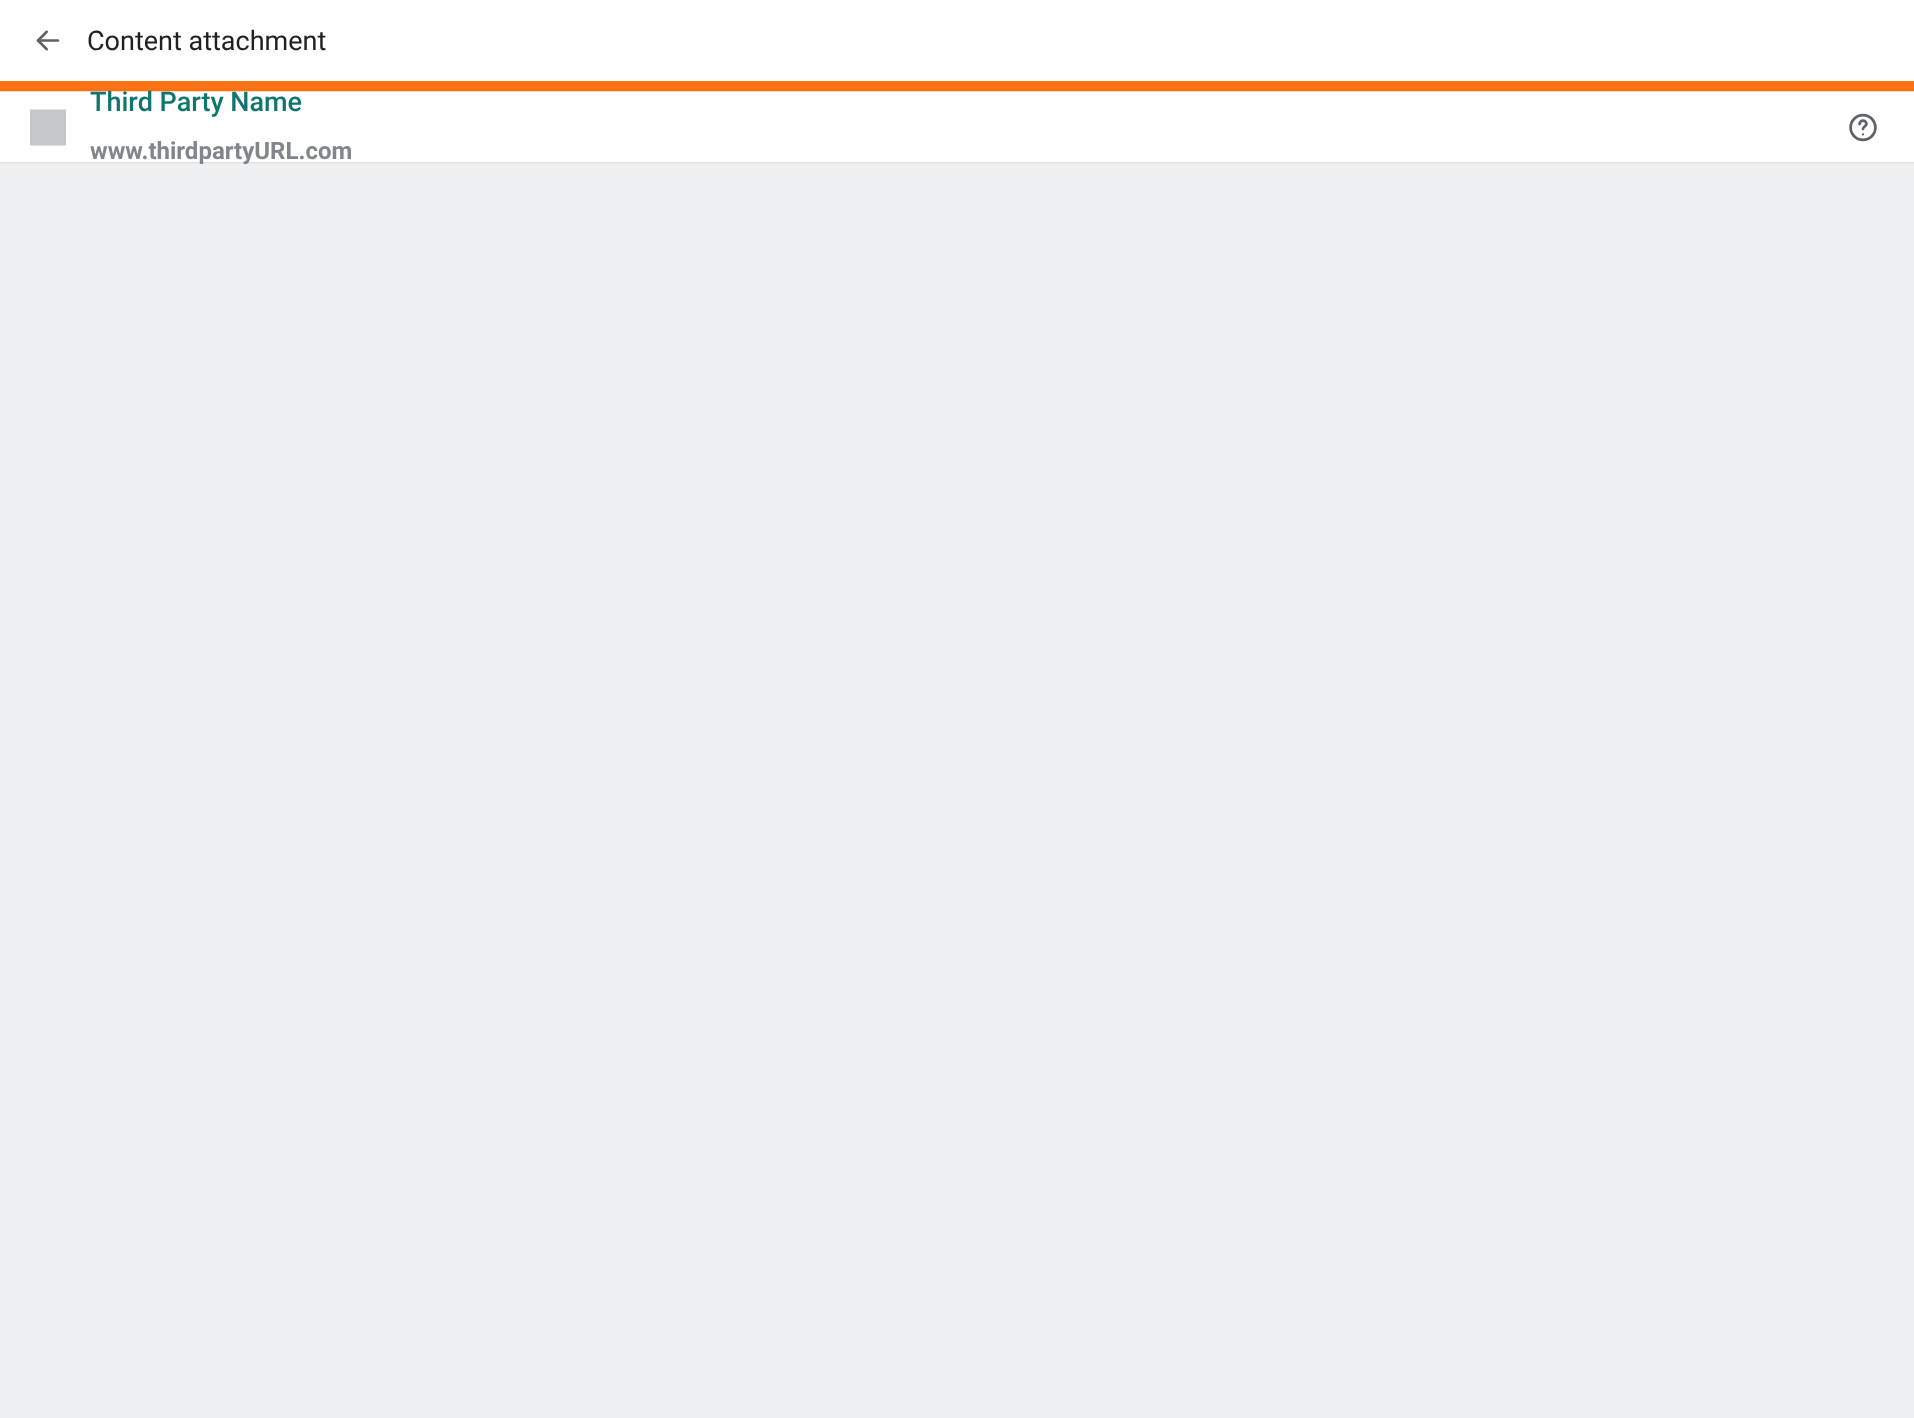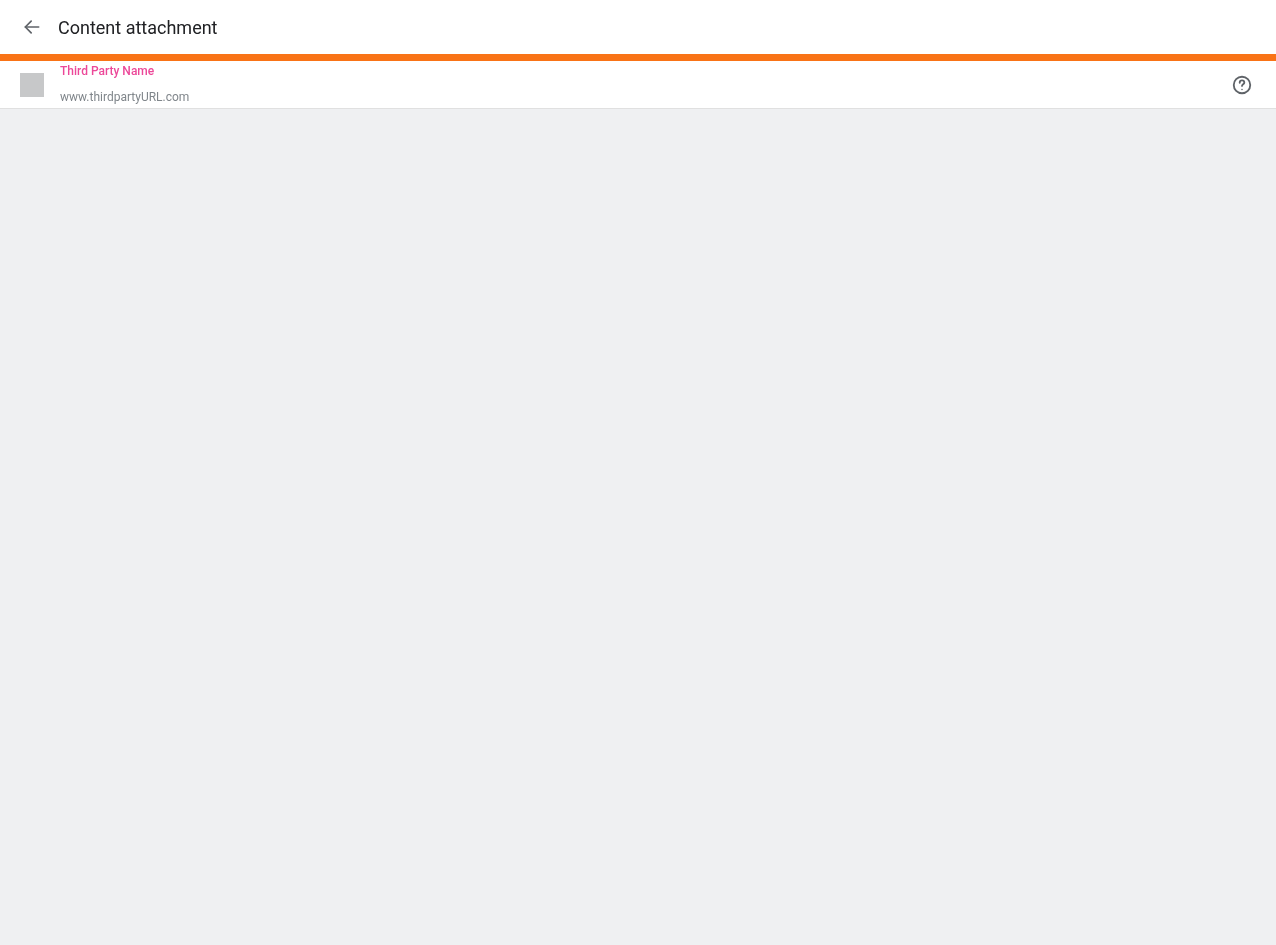--- a/index.html
+++ b/index.html
@@ -64,28 +64,29 @@
       width:24px; height:24px;
       background:#c7c8c9;
       flex:0 0 24px;
     }
     .context-text{
       margin-left:16px;
       display:flex; flex-direction:column;
       line-height:1.1;
     }
     .context-name{
-      font-size:12px;
+      font-size:18px;
       font-weight:500;
-      color:#ec4899;
+      color:#0f766e;
     }
     .context-url{
-      font-size:12px;
+      font-size:16px;
       color:#80868b;
       margin-top:13px;
+      font-weight:bold;
     }
     .spacer{ flex:1 1 auto; }
     .help-btn{
       width:28px; height:28px;
       border:none; background:none; padding:0;
       color:#5f6368;
       display:flex; align-items:center; justify-content:center;
       cursor:pointer;
     }
     .help-btn svg{ width:22px; height:22px; display:block; }

